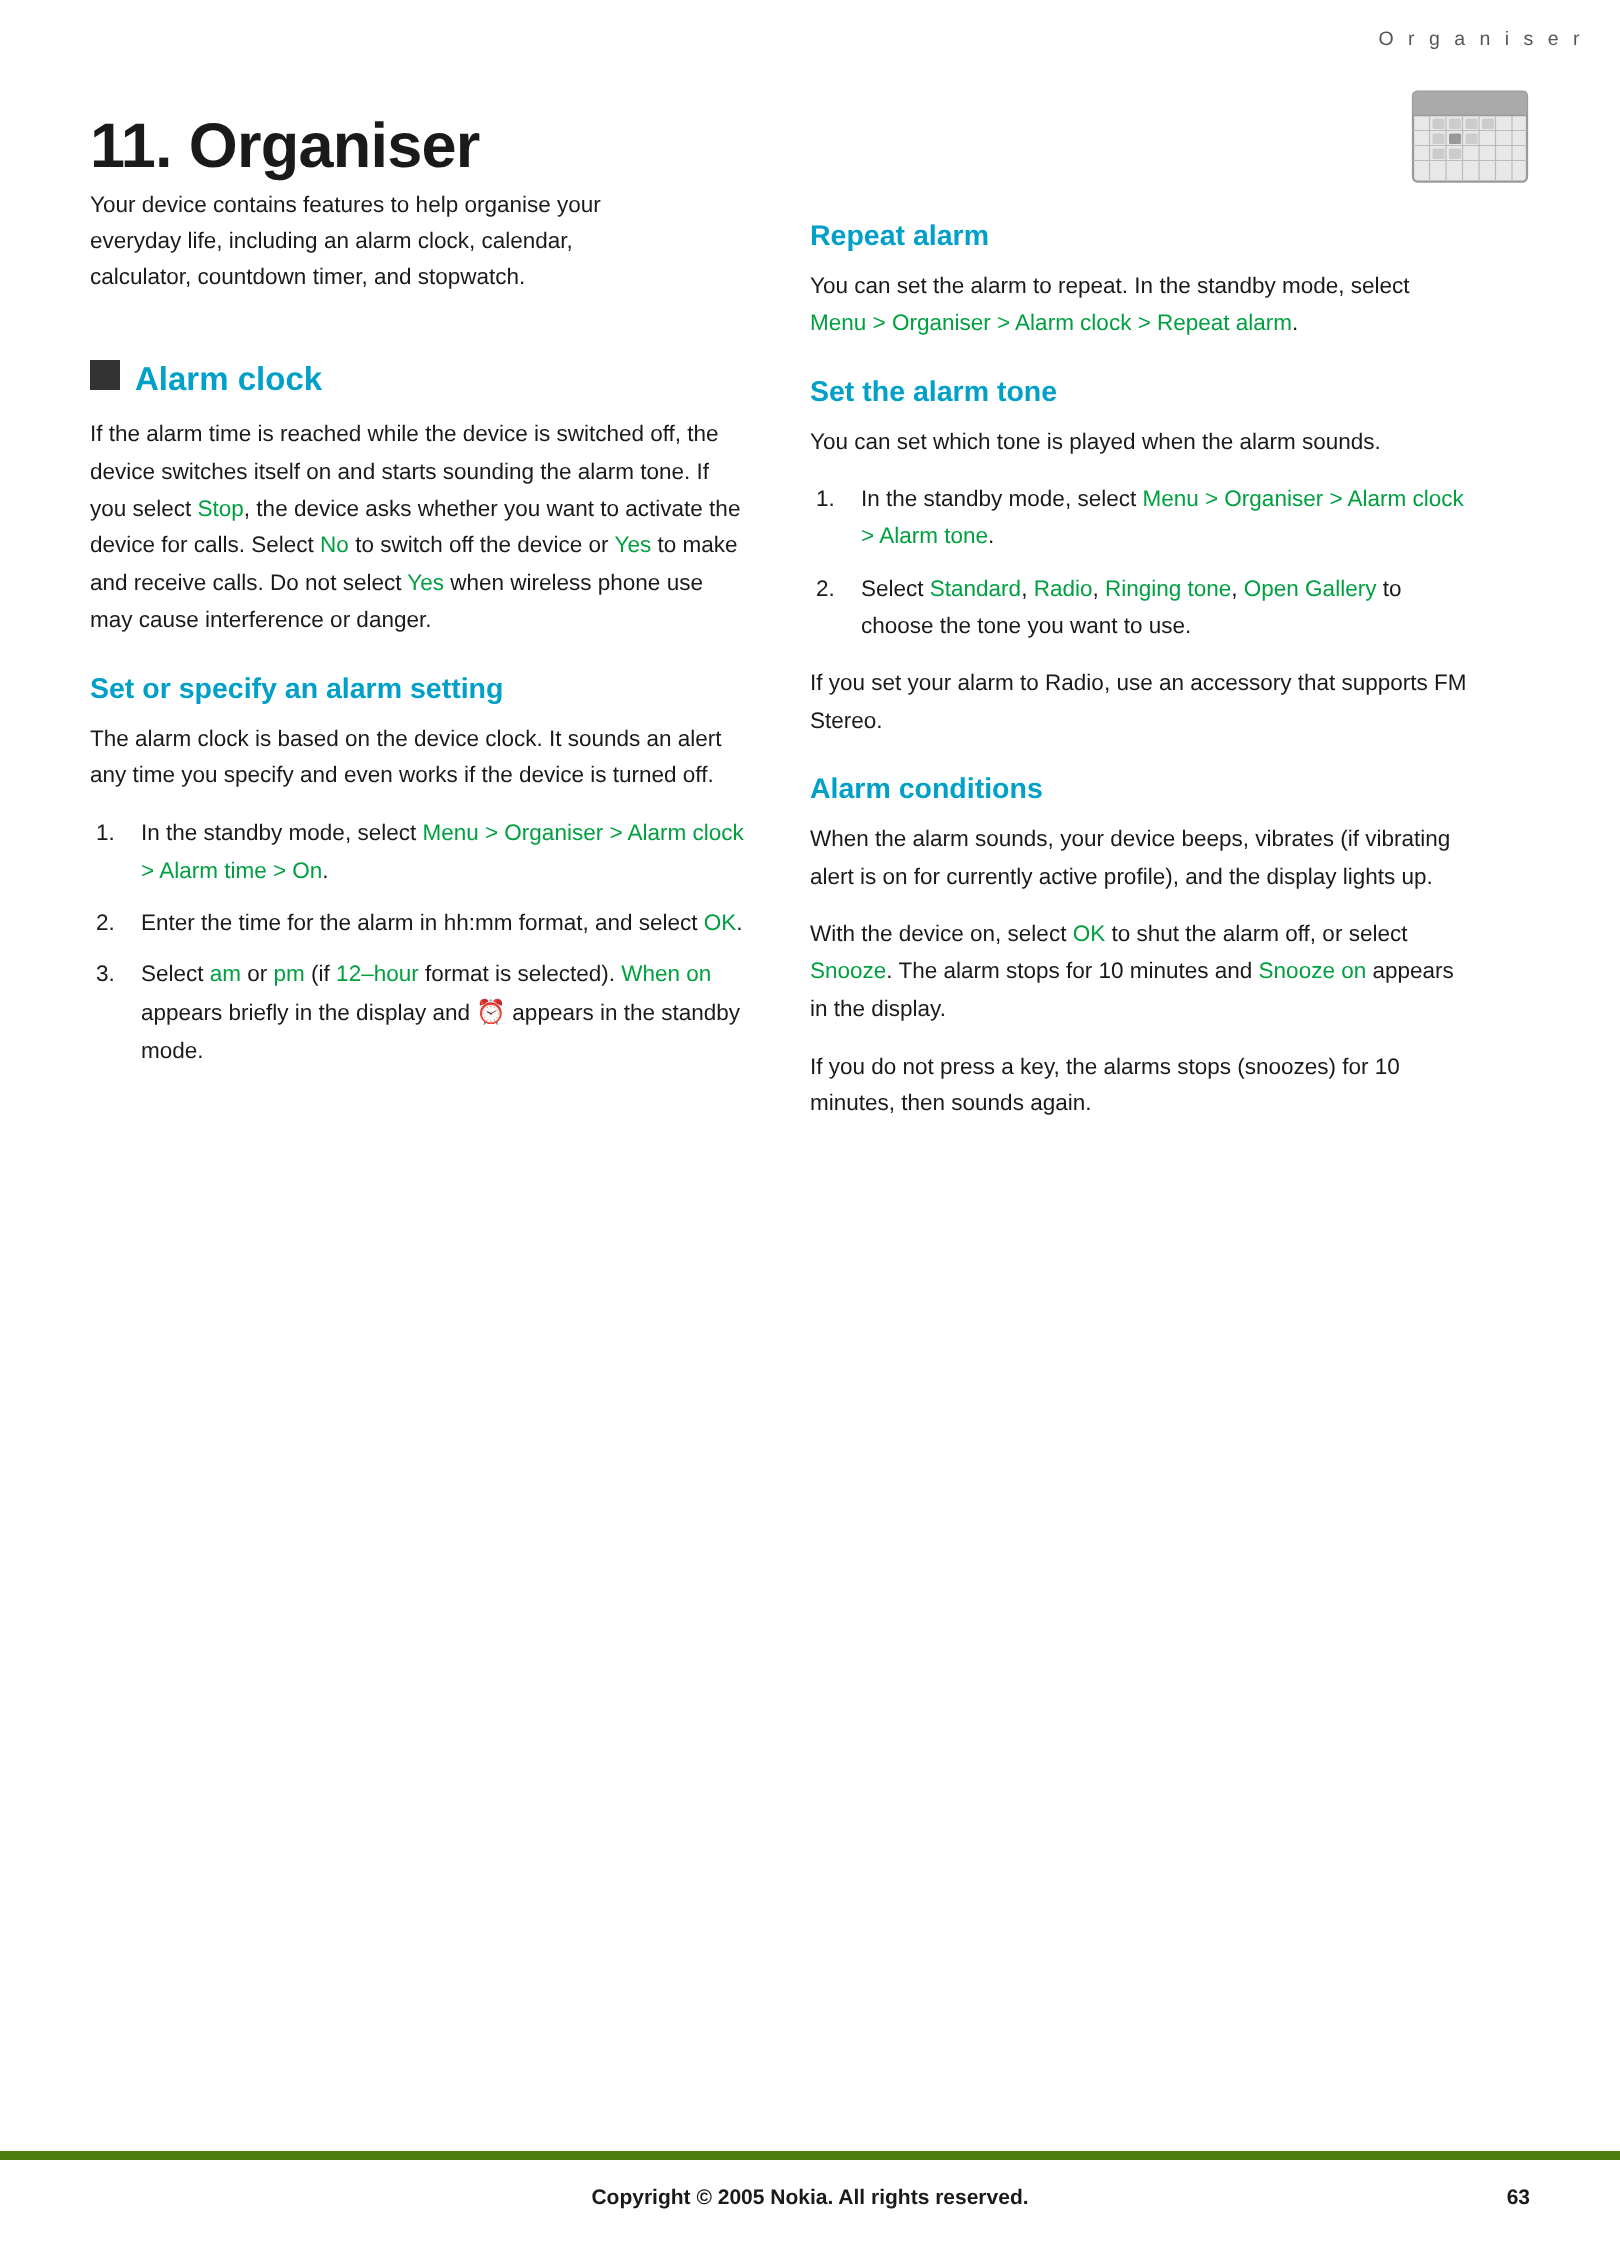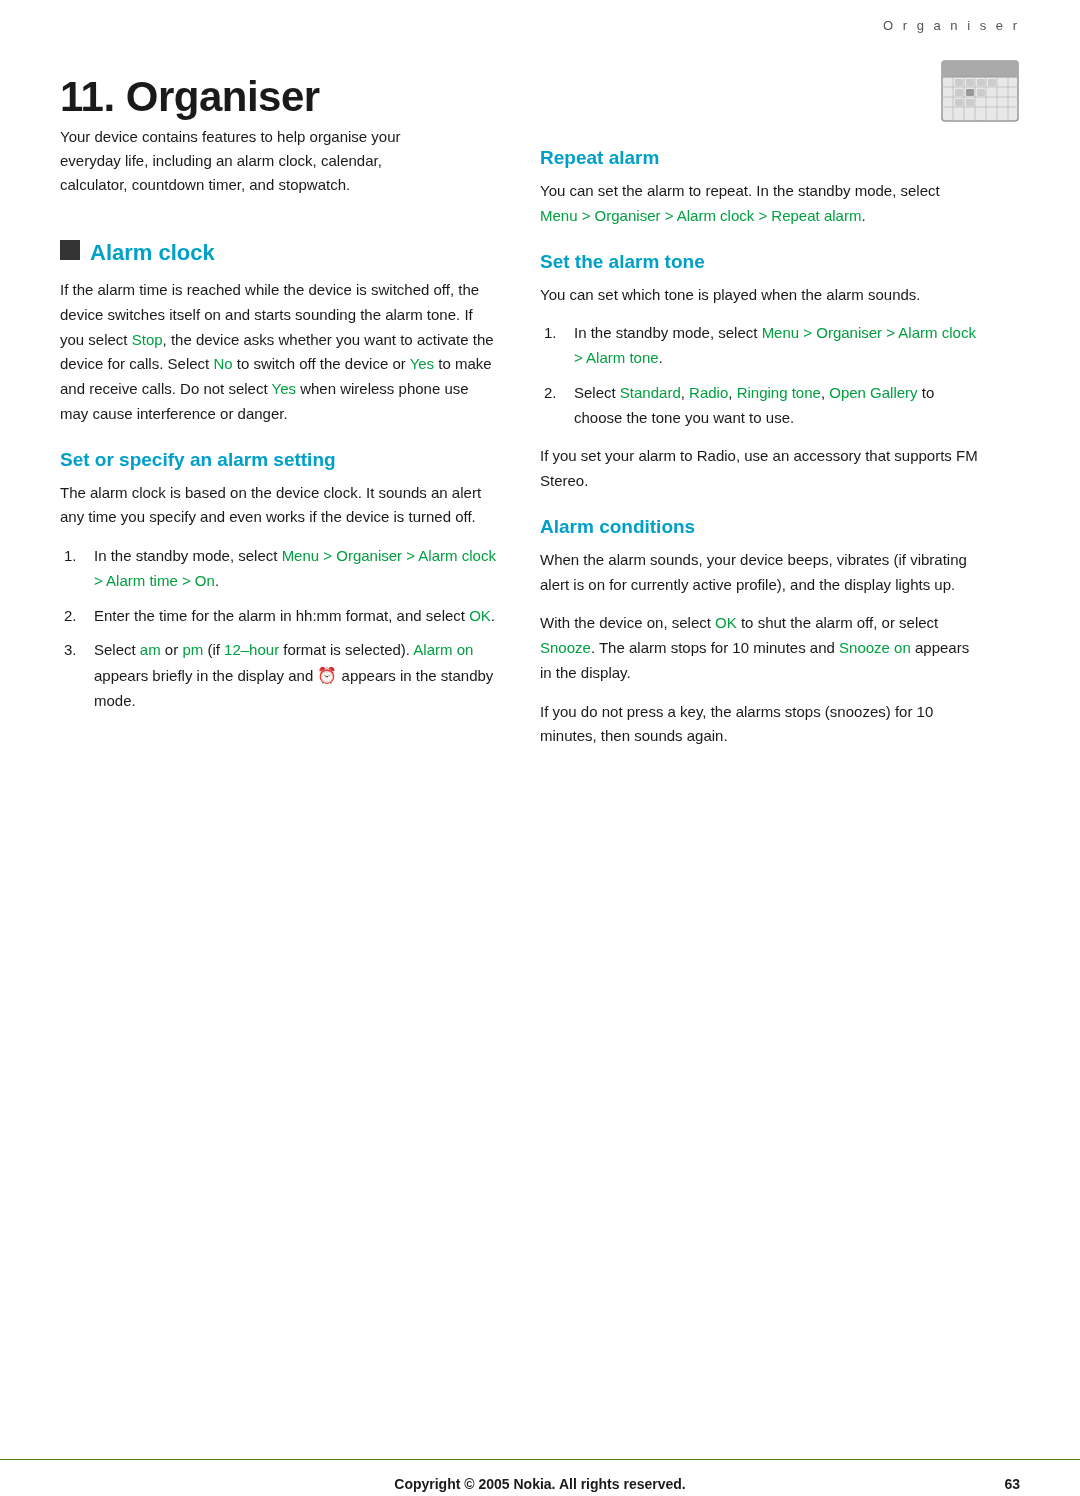--- a/index.html
+++ b/index.html
@@ -22,21 +22,21 @@
       width: 1080px;
       min-height: 1496px;
       background: #fff;
       padding: 0;
       position: relative;
     }
 
     .header-bar {
       display: flex;
       justify-content: flex-end;
-      padding: 18px 60px 0 60px;
+      padding: 18px 24px 0 60px;
     }
 
     .header-title {
       font-size: 13px;
       color: #555;
       letter-spacing: 3px;
       font-weight: normal;
     }
 
     .main-content {
@@ -163,22 +163,22 @@
       color: #1a1a1a;
       font-weight: bold;
       position: absolute;
       right: 60px;
     }
 
     .footer-row {
       display: flex;
       justify-content: space-between;
       align-items: center;
-      padding: 16px 60px 4px 60px;
-      border-top: 1px solid #4d7c0f;
+      padding: 16px 60px 24px 60px;
+      border-top: 6px solid #4d7c0f;
       margin-top: auto;
       position: absolute;
       bottom: 0;
       left: 0;
       right: 0;
     }
   </style>
 </head>
 <body>
 
@@ -249,21 +249,21 @@
         <li>
           <span class="list-num">1.</span>
           <span>In the standby mode, select <span class="italic-green">Menu &gt; Organiser &gt; Alarm clock &gt; Alarm time &gt; On</span>.</span>
         </li>
         <li>
           <span class="list-num">2.</span>
           <span>Enter the time for the alarm in hh:mm format, and select <span class="italic-green">OK</span>.</span>
         </li>
         <li>
           <span class="list-num">3.</span>
-          <span>Select <span class="italic-green">am</span> or <span class="italic-green">pm</span> (if <span class="italic-green">12–hour</span> format is selected). <span class="italic-green">Alarm on</span> appears briefly in the display and <span class="alarm-icon">⏰</span> appears in the standby mode.</span>
+          <span>Select <span class="italic-green">am</span> or <span class="italic-green">pm</span> (if <span class="italic-green">12–hour</span> format is selected). <span class="italic-green">When on</span> appears briefly in the display and <span class="alarm-icon">⏰</span> appears in the standby mode.</span>
         </li>
       </ol>
 
     </div>
 
     <div class="right-col">
 
       <div class="sub-heading" style="">
         <span>Repeat alarm</span>
       </div>

